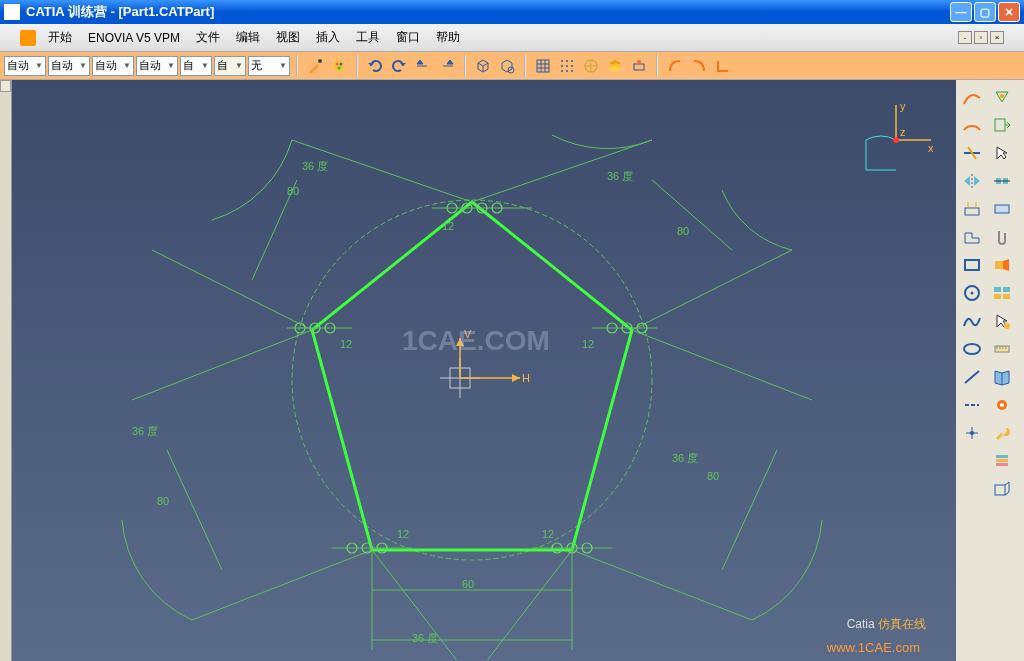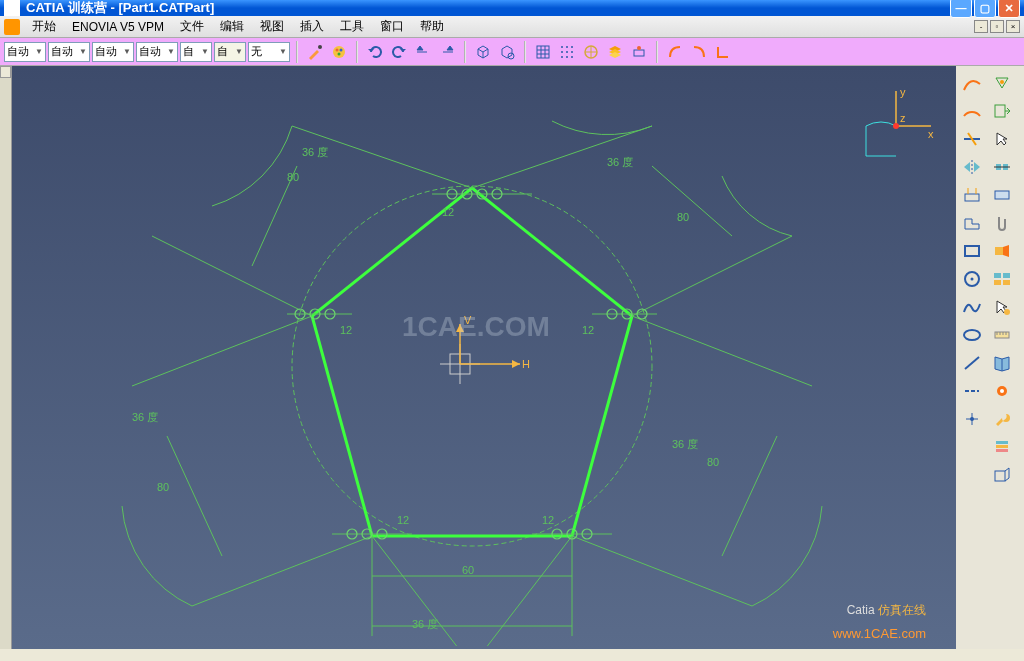--- a/index.html
+++ b/index.html
@@ -1,42 +1,42 @@
 <!DOCTYPE html>
 <html><head>
 <meta charset="utf-8">
 <style>
 * { box-sizing: border-box; margin: 0; padding: 0; }
 body { font-family: "Microsoft YaHei", Arial, sans-serif; font-size: 12px; overflow: hidden; background: #ece9d8; }
 .window { width: 1024px; height: 661px; position: relative; background: #ece9d8; }
-.titlebar { height: 16px; background: linear-gradient(to bottom, #3a95ff 0%, #0156d4 50%, #0156d4 100%); display: flex; align-items: center; padding: 0 4px; color: white; font-weight: bold; font-size: 13px; }
+.titlebar { height: 24px; background: linear-gradient(to bottom, #3a95ff 0%, #0156d4 50%, #0156d4 100%); display: flex; align-items: center; padding: 0 4px; color: white; font-weight: bold; font-size: 13px; }
 .titlebar .app-icon { width: 16px; height: 16px; background: #fff; margin-right: 6px; display: inline-block; }
 .titlebar .spacer { flex: 1; }
 .win-btn { width: 22px; height: 20px; margin-left: 2px; border: 1px solid #fff; border-radius: 3px; display: inline-flex; align-items: center; justify-content: center; font-size: 11px; cursor: pointer; }
 .win-btn.min, .win-btn.max { background: #5ba8ff; color: #fff; }
 .win-btn.close { background: #e86a3f; color: #fff; }
-.menubar { height: 22px; background: linear-gradient(to bottom, #f2f2f2, #dfdfdf); display: flex; align-items: center; padding: 0 4px; border-bottom: 1px solid #aaa; }
+.menubar { height: 28px; background: linear-gradient(to bottom, #f2f2f2, #dfdfdf); display: flex; align-items: center; padding: 0 20px; border-bottom: 1px solid #aaa; }
 .menubar .mitem { padding: 2px 8px; cursor: pointer; }
 .mdi-btns { display: flex; gap: 2px; margin-left: auto; }
 .mdi-btns span { width: 14px; height: 13px; border: 1px solid #888; background: #ece9d8; font-size: 8px; display: inline-flex; align-items: center; justify-content: center; cursor: pointer; }
-.toolbar { height: 28px; background: #f0abfc; display: flex; align-items: center; padding: 2px 4px; border-bottom: 1px solid #aaa; gap: 2px; }
+.toolbar { height: 28px; background: #fdba74; display: flex; align-items: center; padding: 2px 4px; border-bottom: 1px solid #aaa; gap: 2px; }
 .sel { height: 20px; font-size: 11px; border: 1px solid #7f9db9; background: #fff; padding: 0 2px; display: inline-flex; align-items: center; min-width: 42px; }
 .sel .arr { margin-left: auto; font-size: 8px; color: #5a5a5a; }
 .tb-sep { width: 2px; height: 22px; background: linear-gradient(to right, #999, #fff); margin: 0 4px; }
 .tb-ico { width: 22px; height: 22px; border: 1px solid transparent; display: inline-flex; align-items: center; justify-content: center; cursor: pointer; }
 .main { position: relative; height: 583px; display: flex; }
 .scroll-v { width: 12px; background: #dcdac8; border-right: 1px solid #999; }
 .scroll-v .thumb { background: #ece9d8; height: 12px; border: 1px solid #999; }
 .canvas { flex: 1; position: relative; background: linear-gradient(to bottom, #3d4b6b 0%, #5a6b8a 100%); }
 .right-tb { width: 68px; background: #e8e5d8; padding: 4px 2px; display: flex; flex-wrap: wrap; gap: 2px; align-content: flex-start; }
 .right-tb .col { display: flex; flex-direction: column; gap: 2px; }
 .rb-ico { width: 28px; height: 26px; border: 1px solid transparent; display: flex; align-items: center; justify-content: center; cursor: pointer; }
 .dim-text { fill: #5dc15d; font-size: 11px; font-family: Arial; }
 .watermark { position: absolute; color: rgba(190,200,215,0.35); font-weight: bold; font-size: 28px; pointer-events: none; }
-.wm2 { position: absolute; right: 30px; bottom: 8px; color: #ff9933; font-size: 13px; margin-left: 6px; }
+.wm2 { position: absolute; right: 36px; bottom: 8px; color: #ff9933; font-size: 13px; margin-left: 6px; }
 .wm3 { position: absolute; right: 30px; bottom: 30px; color: #ddd; font-size: 12px; }
 </style>
 </head>
 <body>
 <div class="window">
 
 <div class="titlebar">
   <span class="app-icon"></span>
   <span>CATIA 训练营 - [Part1.CATPart]</span>
   <span class="spacer"></span>

